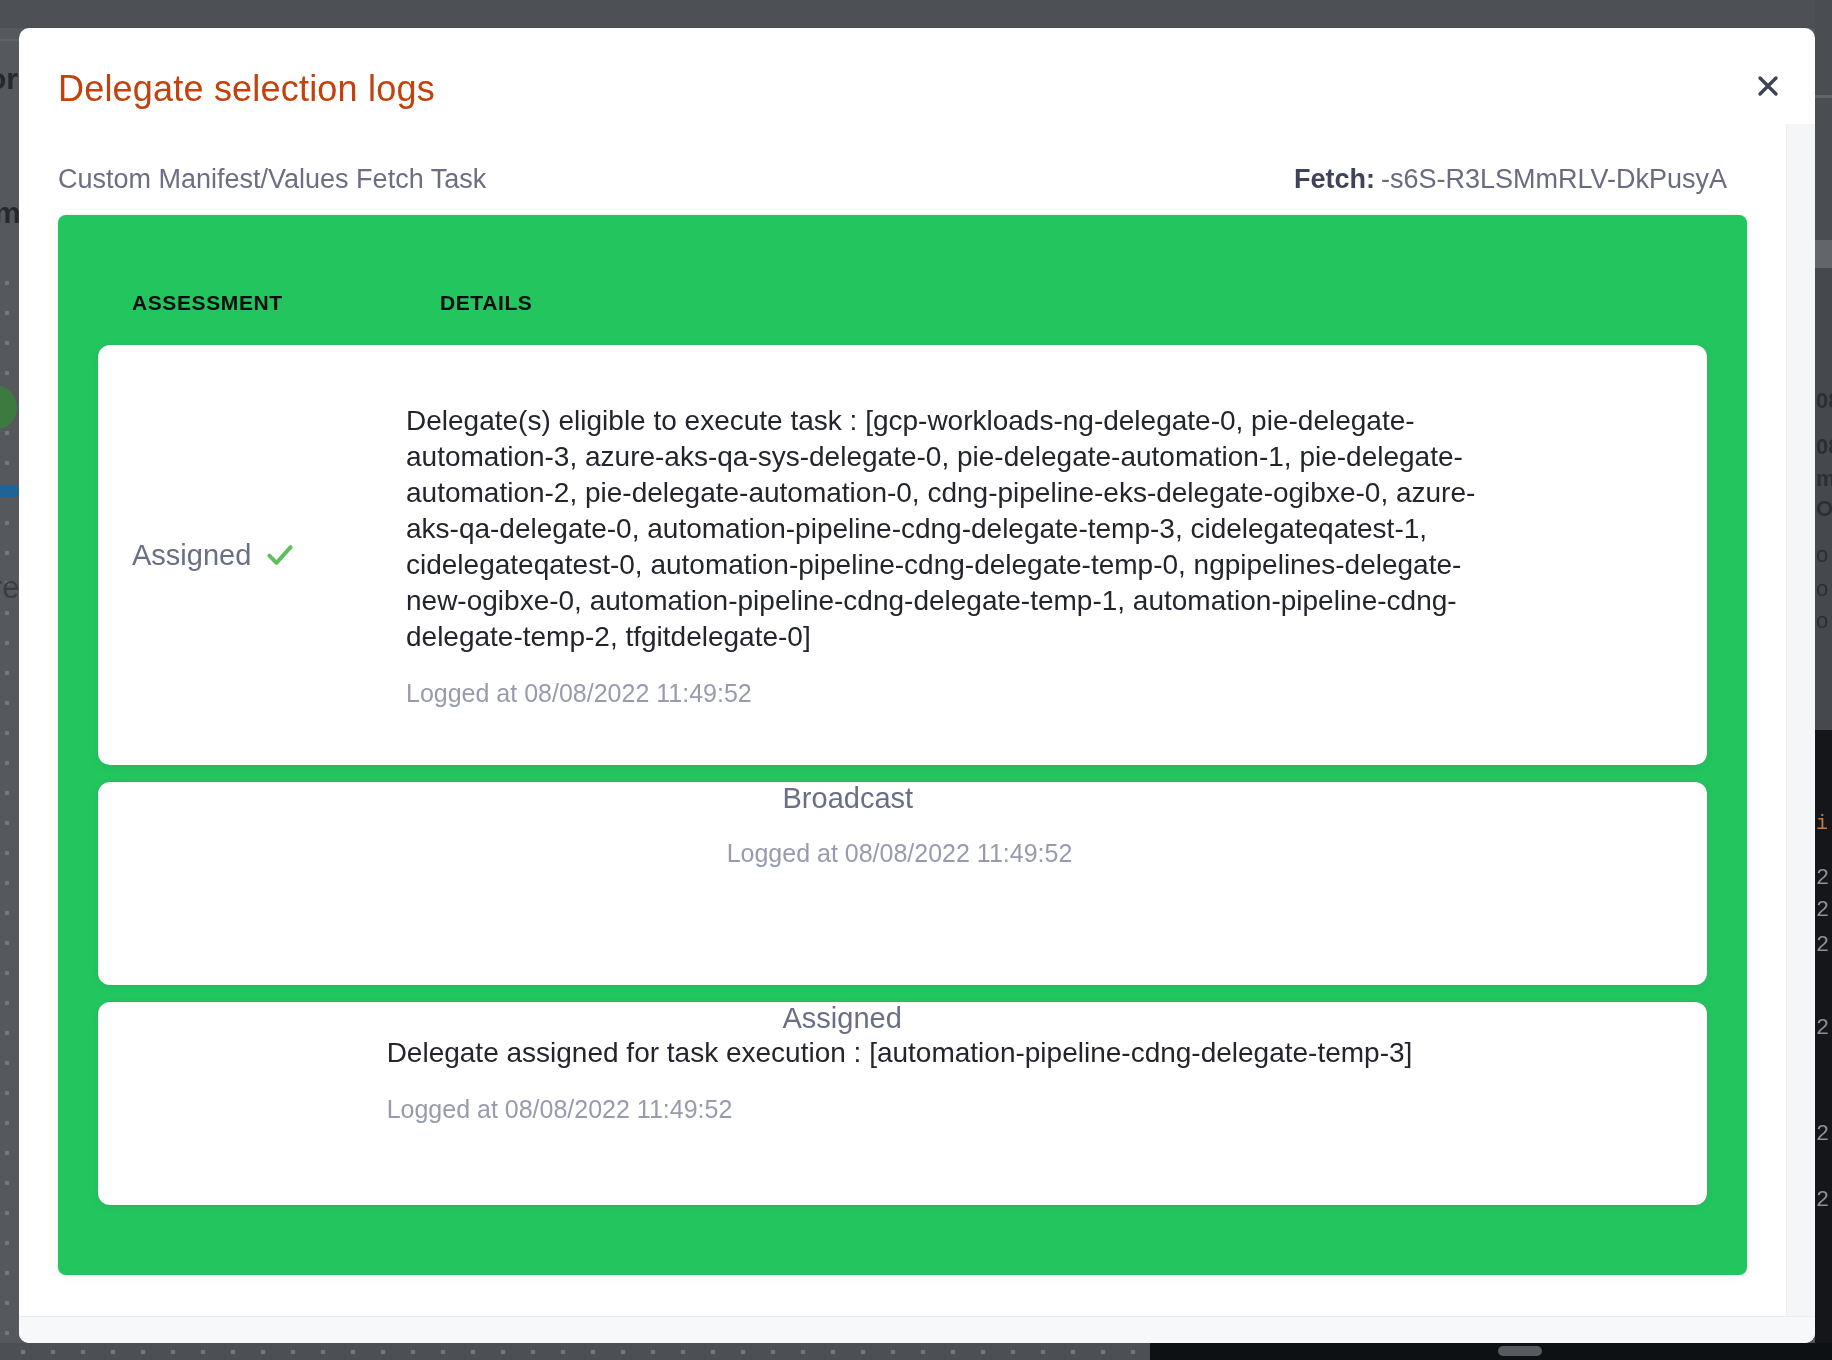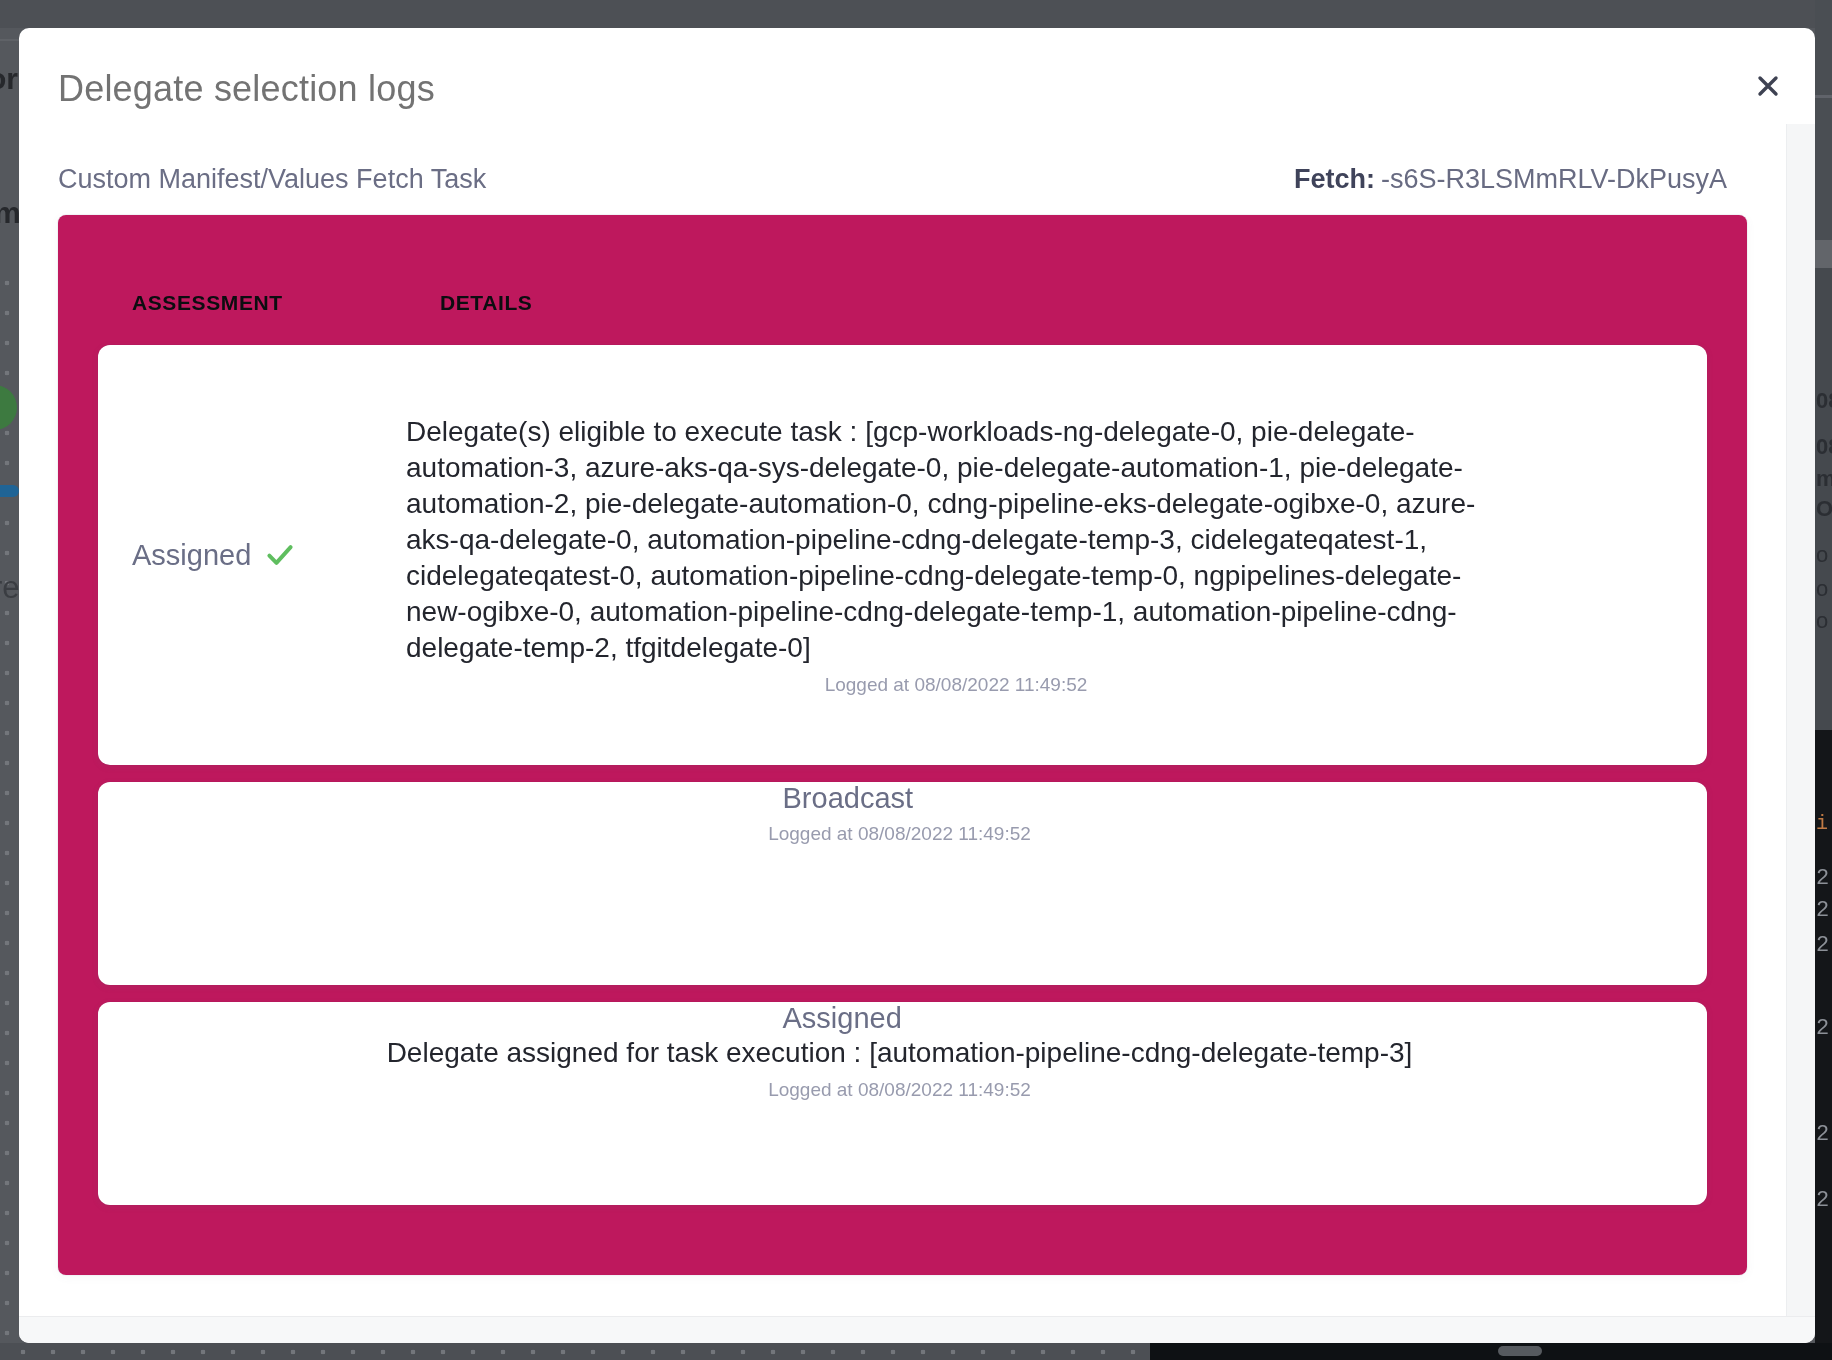--- a/index.html
+++ b/index.html
@@ -41,57 +41,57 @@
   .bottom-band .console-part{flex:1;height:100%;background:#0e1114;position:relative;}
   .hscroll-thumb{position:absolute;left:348px;top:3px;width:44px;height:10px;border-radius:5px;background:#565a5f;}
 
   
   .modal{
     position:absolute;left:19px;top:28px;width:1796px;height:1315px;
     background:#ffffff;border-radius:10px;
   }
   .modal-title{
     position:absolute;top:40px;left:39px;
-    font-size:36px;font-weight:500;color:#737373;letter-spacing:.2px;
+    font-size:36px;font-weight:500;color:#c2410c;letter-spacing:.2px;
   }
   .close-btn{
     position:absolute;top:38px;right:27px;width:40px;height:40px;
     display:flex;align-items:center;justify-content:center;
     background:none;border:none;padding:0;cursor:pointer;
   }
   .subhead{
     position:absolute;top:136px;left:39px;right:88px;
     display:flex;justify-content:space-between;align-items:baseline;text-align:right;
   }
   .task-name{font-size:27px;color:#6b6e85;}
   .task-id{font-size:27px;color:#686b82;}
   .task-id b{color:#3f435a;font-weight:700;margin-right:6px;}
 
   .log-card{
     position:absolute;top:187px;left:39px;width:1689px;height:1060px;
-    background:#be185d;border-radius:8px;
+    background:#22c55e;border-radius:8px;
     box-shadow:0 0 0 1px #f1f2f5,0 2px 10px rgba(96,97,112,.06);
     box-sizing:border-box;
   }
   .table-headers{display:flex;padding:76px 0 0 74px;}
   .th{font-size:21px;font-weight:700;color:#0c0d10;letter-spacing:.6px;}
   .th-assessment{width:308px;flex:none;}
   .rows{padding:30px 40px 0 40px;}
   .log-row{
     display:flex;align-items:center;background:#fff;border-radius:12px;
     box-shadow:0 0 1px rgba(40,41,61,.18),0 2px 7px rgba(96,97,112,.12);
     margin-bottom:17px;padding-left:34px;box-sizing:border-box;
   }
   .log-row.tall{height:420px;}
   .log-row.short{height:203px;flex-direction:column;}
   .assess{width:274px;flex:none;display:flex;align-items:center;gap:12px;
     font-size:29px;color:#6a6e86;}
   .details-col{flex:1;max-width:1100px;padding-right:40px;}
   .details-text{font-size:28px;line-height:36px;color:#23252d;}
-  .logged{font-size:19px;color:#989bae;margin-top:8px;text-align:center;}
+  .logged{font-size:25px;color:#989bae;margin-top:24px;}
 
   .scroll-gutter{
     position:absolute;top:96px;right:0;bottom:27px;width:28px;
     background:#f5f6f7;border-left:1px solid #eceef0;
   }
   .modal-footer{
     position:absolute;bottom:0;left:0;width:100%;height:27px;box-sizing:border-box;
     background:#f7f8f9;border-top:1px solid #ebecee;border-radius:0 0 10px 10px;
   }
 </style>

